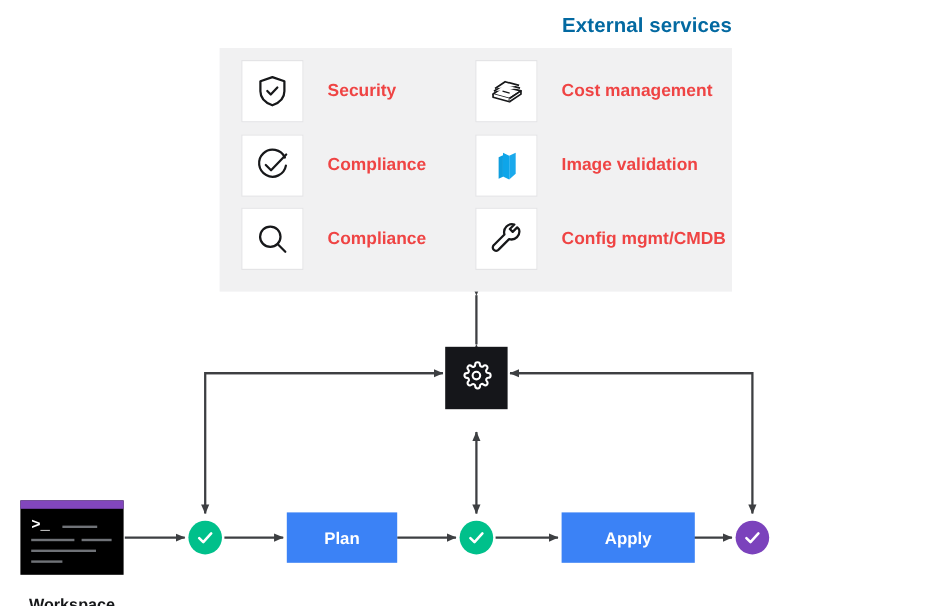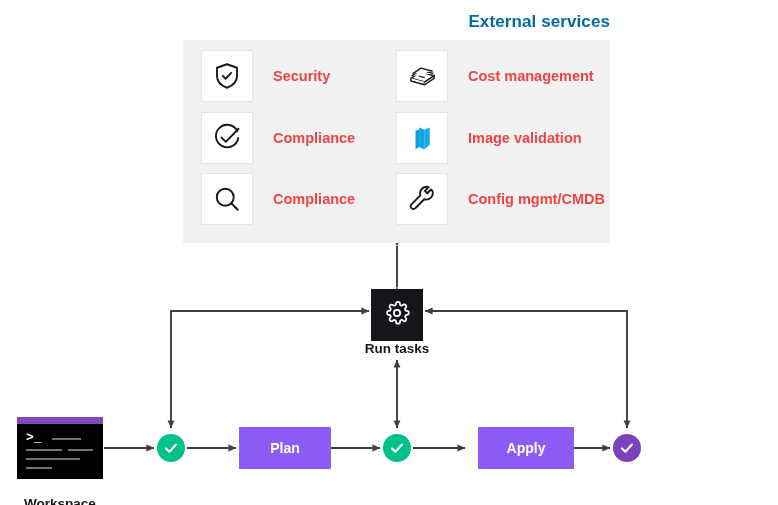--- a/index.html
+++ b/index.html
@@ -70,26 +70,26 @@
   }
   .ws-line{position:absolute;background:#6f7277;height:2px;}
   .ws-label{
     margin-top:17px;text-align:center;width:86px;
     font-size:13.5px;font-weight:bold;color:#17181a;
   }
 
   
   .stagebox{
     position:absolute;height:42px;
-    background:#8b5cf6;
+    background:#3b82f6;
     display:flex;align-items:center;justify-content:center;
     color:#ffffff;font-size:14px;font-weight:bold;
   }
   .plan-box{left:239px;top:427px;width:92px;}
-  .apply-box{left:468px;top:427px;width:96px;margin-left:10px;}
+  .apply-box{left:468px;top:427px;width:111px;}
 
   
   .chk{
     position:absolute;width:28px;height:28px;border-radius:50%;
     display:flex;align-items:center;justify-content:center;
   }
   .chk svg{display:block;}
   .chk-green{background:#00c08b;}
   .chk-purple{background:#7b42bc;}
   .chk1{left:157px;top:434px;}
@@ -206,21 +206,20 @@
   </div>
 
   <div class="runtasks-box">
     <span>
       <svg width="28" height="28" viewBox="0 0 24 24" fill="none" stroke="#ffffff" stroke-width="1.5" stroke-linecap="round" stroke-linejoin="round">
         <circle cx="12" cy="12" r="2.7"></circle>
         <path d="M19.1 14.4 a1.4 1.4 0 0 0 .28 1.55 l.05 .05 a1.7 1.7 0 1 1 -2.4 2.4 l-.05 -.05 a1.4 1.4 0 0 0 -1.55 -.28 a1.4 1.4 0 0 0 -.85 1.28 v.14 a1.7 1.7 0 0 1 -3.4 0 v-.07 a1.4 1.4 0 0 0 -.92 -1.28 a1.4 1.4 0 0 0 -1.55 .28 l-.05 .05 a1.7 1.7 0 1 1 -2.4 -2.4 l.05 -.05 a1.4 1.4 0 0 0 .28 -1.55 a1.4 1.4 0 0 0 -1.28 -.85 h-.14 a1.7 1.7 0 0 1 0 -3.4 h.07 a1.4 1.4 0 0 0 1.28 -.92 a1.4 1.4 0 0 0 -.28 -1.55 l-.05 -.05 a1.7 1.7 0 1 1 2.4 -2.4 l.05 .05 a1.4 1.4 0 0 0 1.55 .28 h.07 a1.4 1.4 0 0 0 .85 -1.28 v-.14 a1.7 1.7 0 0 1 3.4 0 v.07 a1.4 1.4 0 0 0 .85 1.28 a1.4 1.4 0 0 0 1.55 -.28 l.05 -.05 a1.7 1.7 0 1 1 2.4 2.4 l-.05 .05 a1.4 1.4 0 0 0 -.28 1.55 v.07 a1.4 1.4 0 0 0 1.28 .85 h.14 a1.7 1.7 0 0 1 0 3.4 h-.07 a1.4 1.4 0 0 0 -1.28 .85 z"></path>
       </svg>
     </span>
   </div>
-  <div class="runtasks-label">Run tasks</div>
 
   <div class="ws-wrap">
     <div class="ws-icon">
       <div class="ws-bar"></div>
       <div class="ws-prompt">&gt;_</div>
       <div class="ws-line" style="left:35px;top:21px;width:29px;"></div>
       <div class="ws-line" style="left:9px;top:32px;width:36px;"></div>
       <div class="ws-line" style="left:51px;top:32px;width:25px;"></div>
       <div class="ws-line" style="left:9px;top:41px;width:54px;"></div>
       <div class="ws-line" style="left:9px;top:50px;width:26px;"></div>

